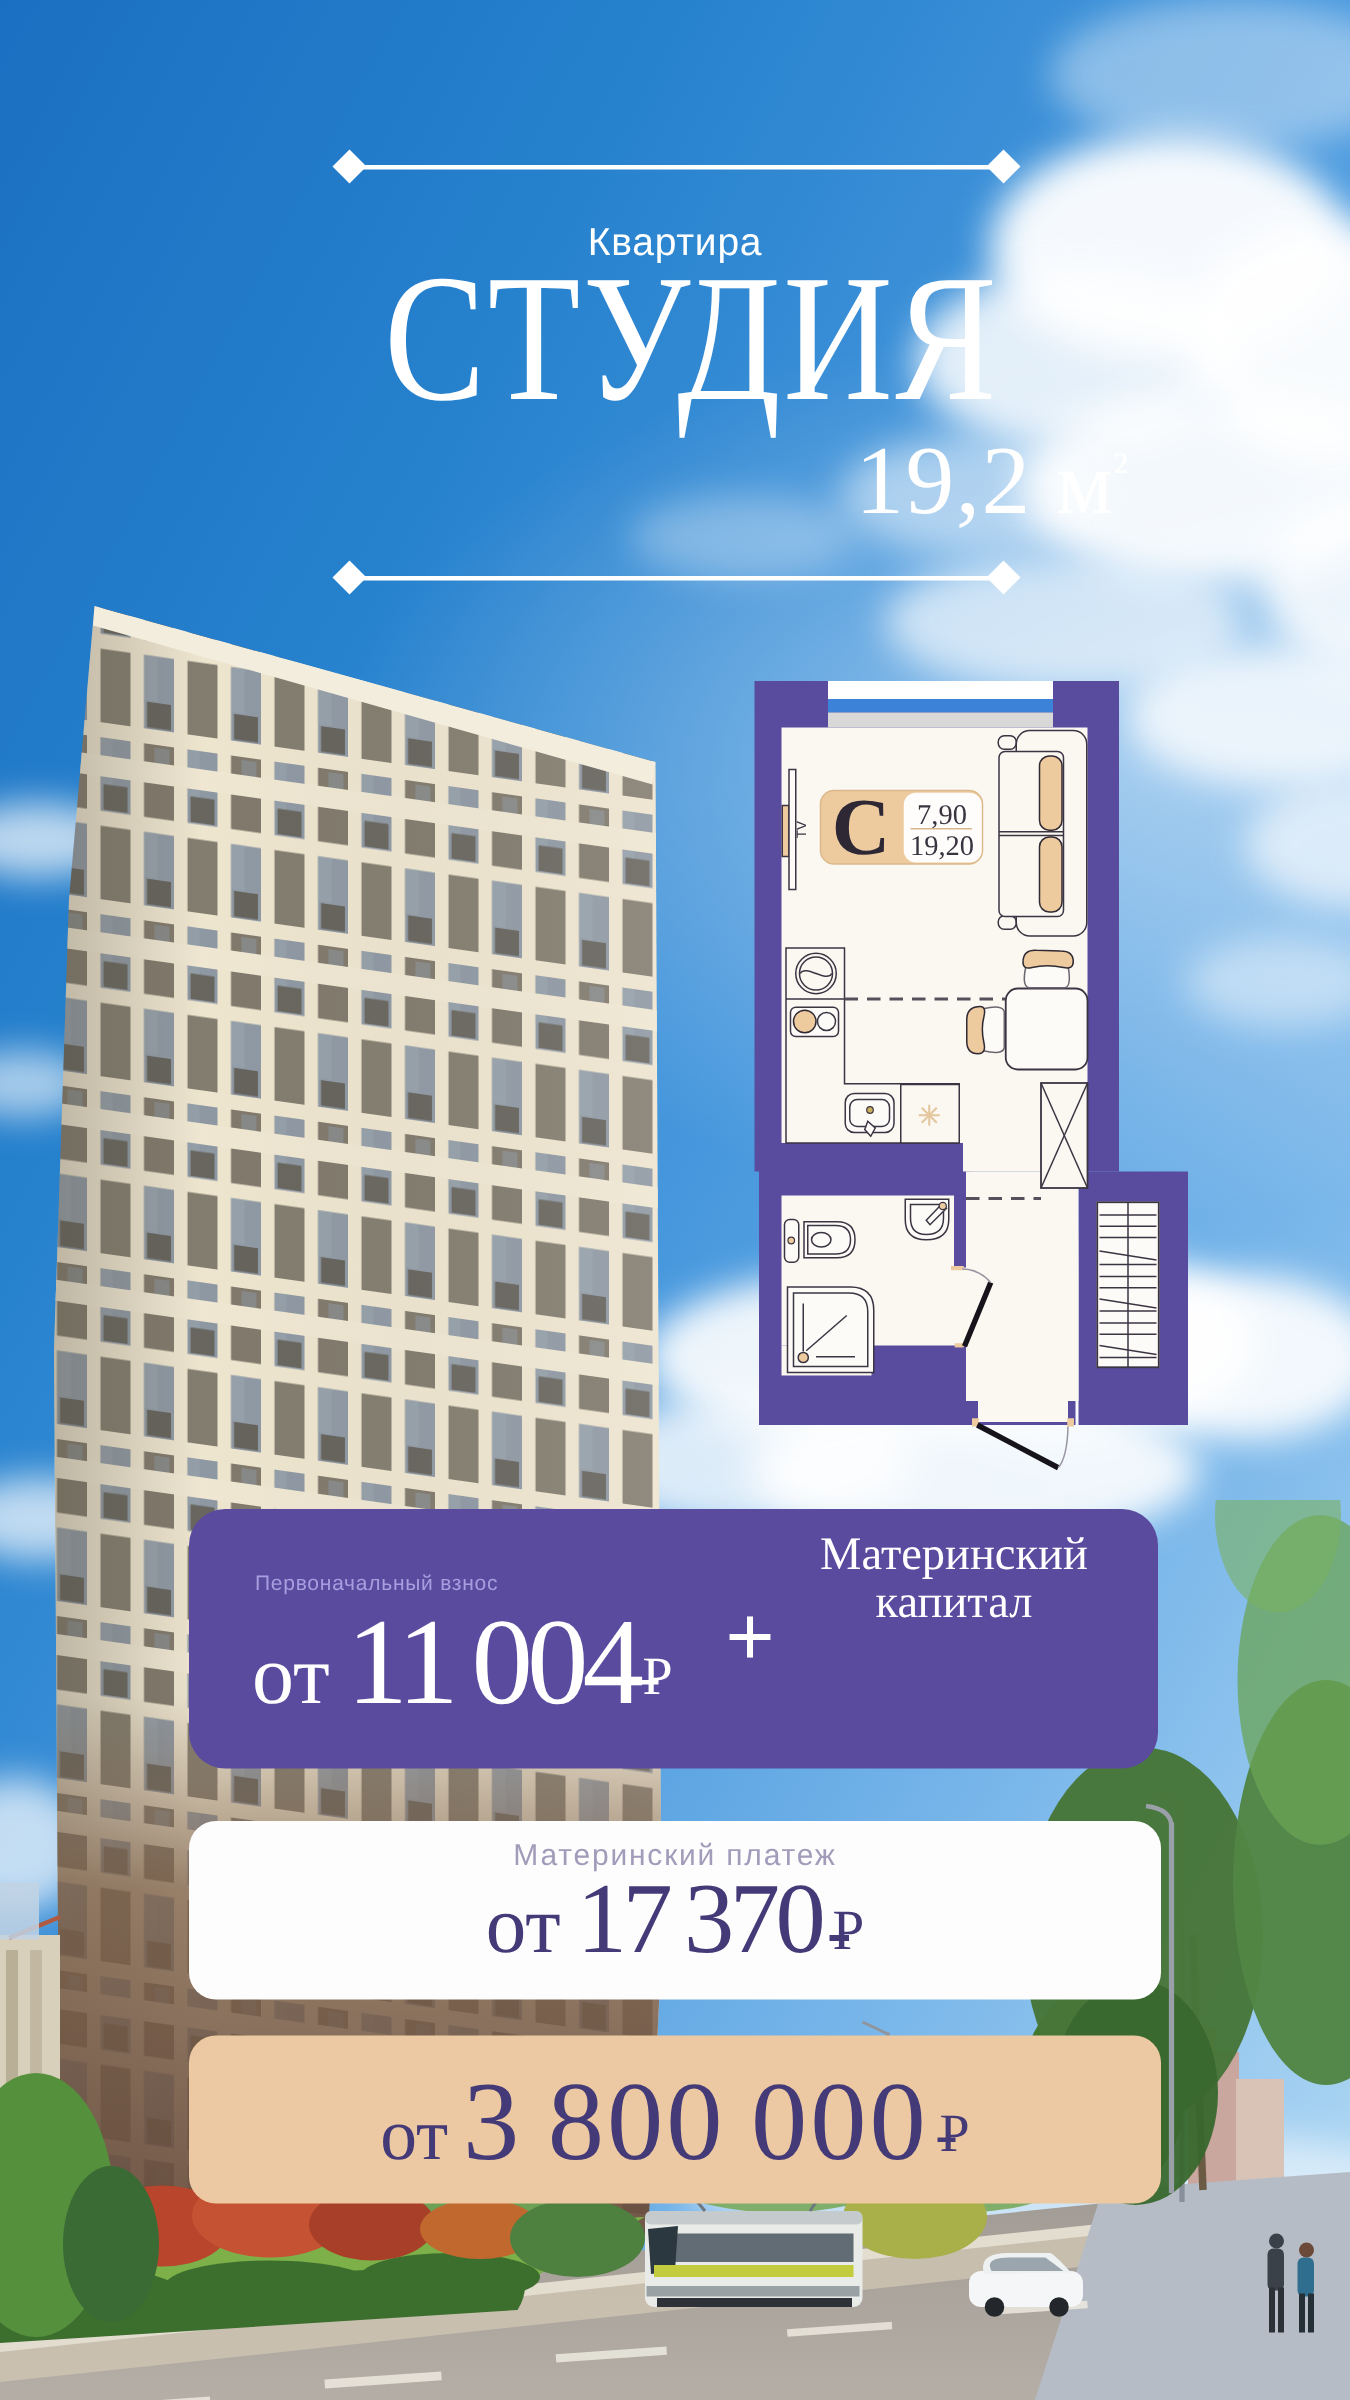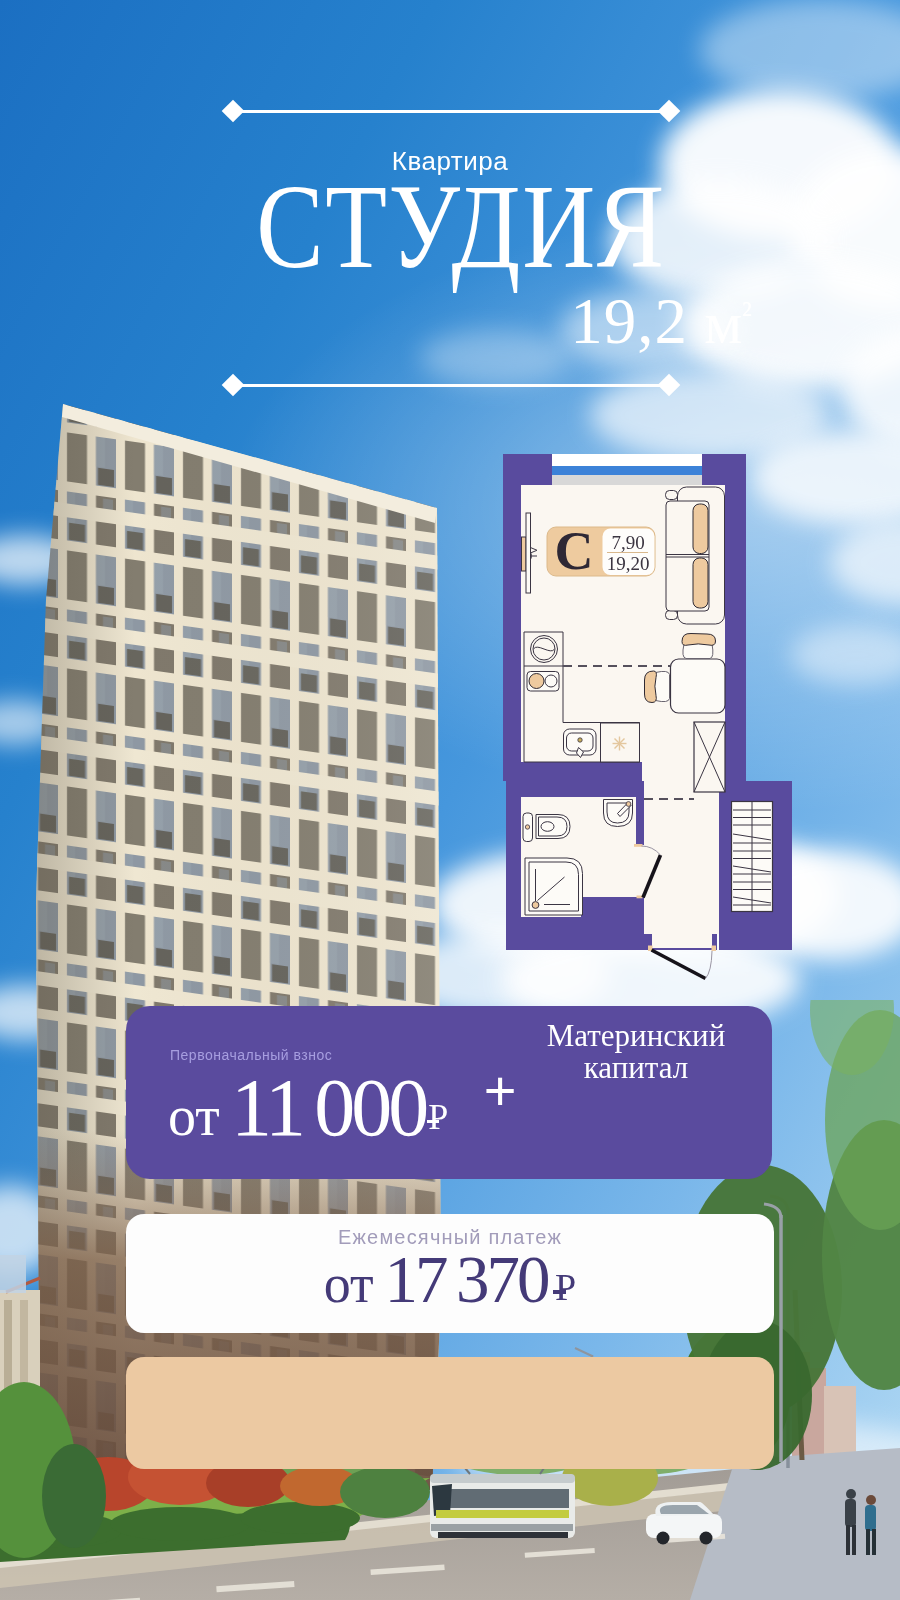--- a/index.html
+++ b/index.html
@@ -444,31 +444,34 @@
         <line x1="733" y1="905" x2="771" y2="905"></line>
       </g>
     </g>
   </svg>
 
   <div class="abs" style="left:126px;top:1006px;width:646px;height:173px;background:#5a4b9e;border-radius:24px;"></div>
 
   <div class="abs" style="left:170px;top:1047px;width:300px;color:#a79ee0;font-size:14px;letter-spacing:0.5px;">Первоначальный взнос</div>
 
   <div class="abs" style="left:168px;top:1061px;width:330px;color:#fff;font-family:'Liberation Serif',serif;white-space:nowrap;">
-    <span style="font-size:56px;">от </span><span style="font-size:82px;letter-spacing:-4px;">11 000</span><span style="font-size:36px;"> <span class="rub1">Р</span></span>
+    <span style="font-size:56px;">от </span><span style="font-size:82px;letter-spacing:-4px;">11 004</span><span style="font-size:36px;"> <span class="rub1">Р</span></span>
   </div>
 
   <div class="abs" style="left:478px;top:1069px;width:44px;height:44px;color:#fff;font-size:56px;font-weight:400;line-height:44px;text-align:center;">+</div>
 
   <div class="abs" style="left:520px;top:1020px;width:232px;text-align:center;color:#fff;
     font-family:'Liberation Serif',serif;font-size:31px;line-height:32px;">Материнский капитал</div>
 
   <div class="abs" style="left:126px;top:1214px;width:648px;height:119px;background:#fdfdfd;border-radius:18px;"></div>
 
-  <div class="abs" style="left:126px;top:1226px;width:648px;text-align:center;color:#a29cba;font-size:20px;letter-spacing:1.2px;">Ежемесячный платеж</div>
+  <div class="abs" style="left:126px;top:1226px;width:648px;text-align:center;color:#a29cba;font-size:20px;letter-spacing:1.2px;">Материнский платеж</div>
 
   <div class="abs" style="left:126px;top:1241px;width:648px;text-align:center;color:#443a78;font-family:'Liberation Serif',serif;white-space:nowrap;">
     <span style="font-size:54px;">от </span><span style="font-size:67px;letter-spacing:-3px;">17 370</span><span style="font-size:38px;"> <span class="rub2">Р</span></span>
   </div>
 
   <div class="abs" style="left:126px;top:1357px;width:648px;height:112px;background:#ecc9a2;border-radius:18px;"></div>
 
+  <div class="abs" style="left:126px;top:1372px;width:648px;text-align:center;color:#443a78;font-family:'Liberation Serif',serif;white-space:nowrap;">
+    <span style="font-size:49px;">от </span><span style="font-size:75px;letter-spacing:2px;">3 800 000</span><span style="font-size:36px;"> <span class="rub3">Р</span></span>
+  </div>
 </div>
 
 </body></html>

